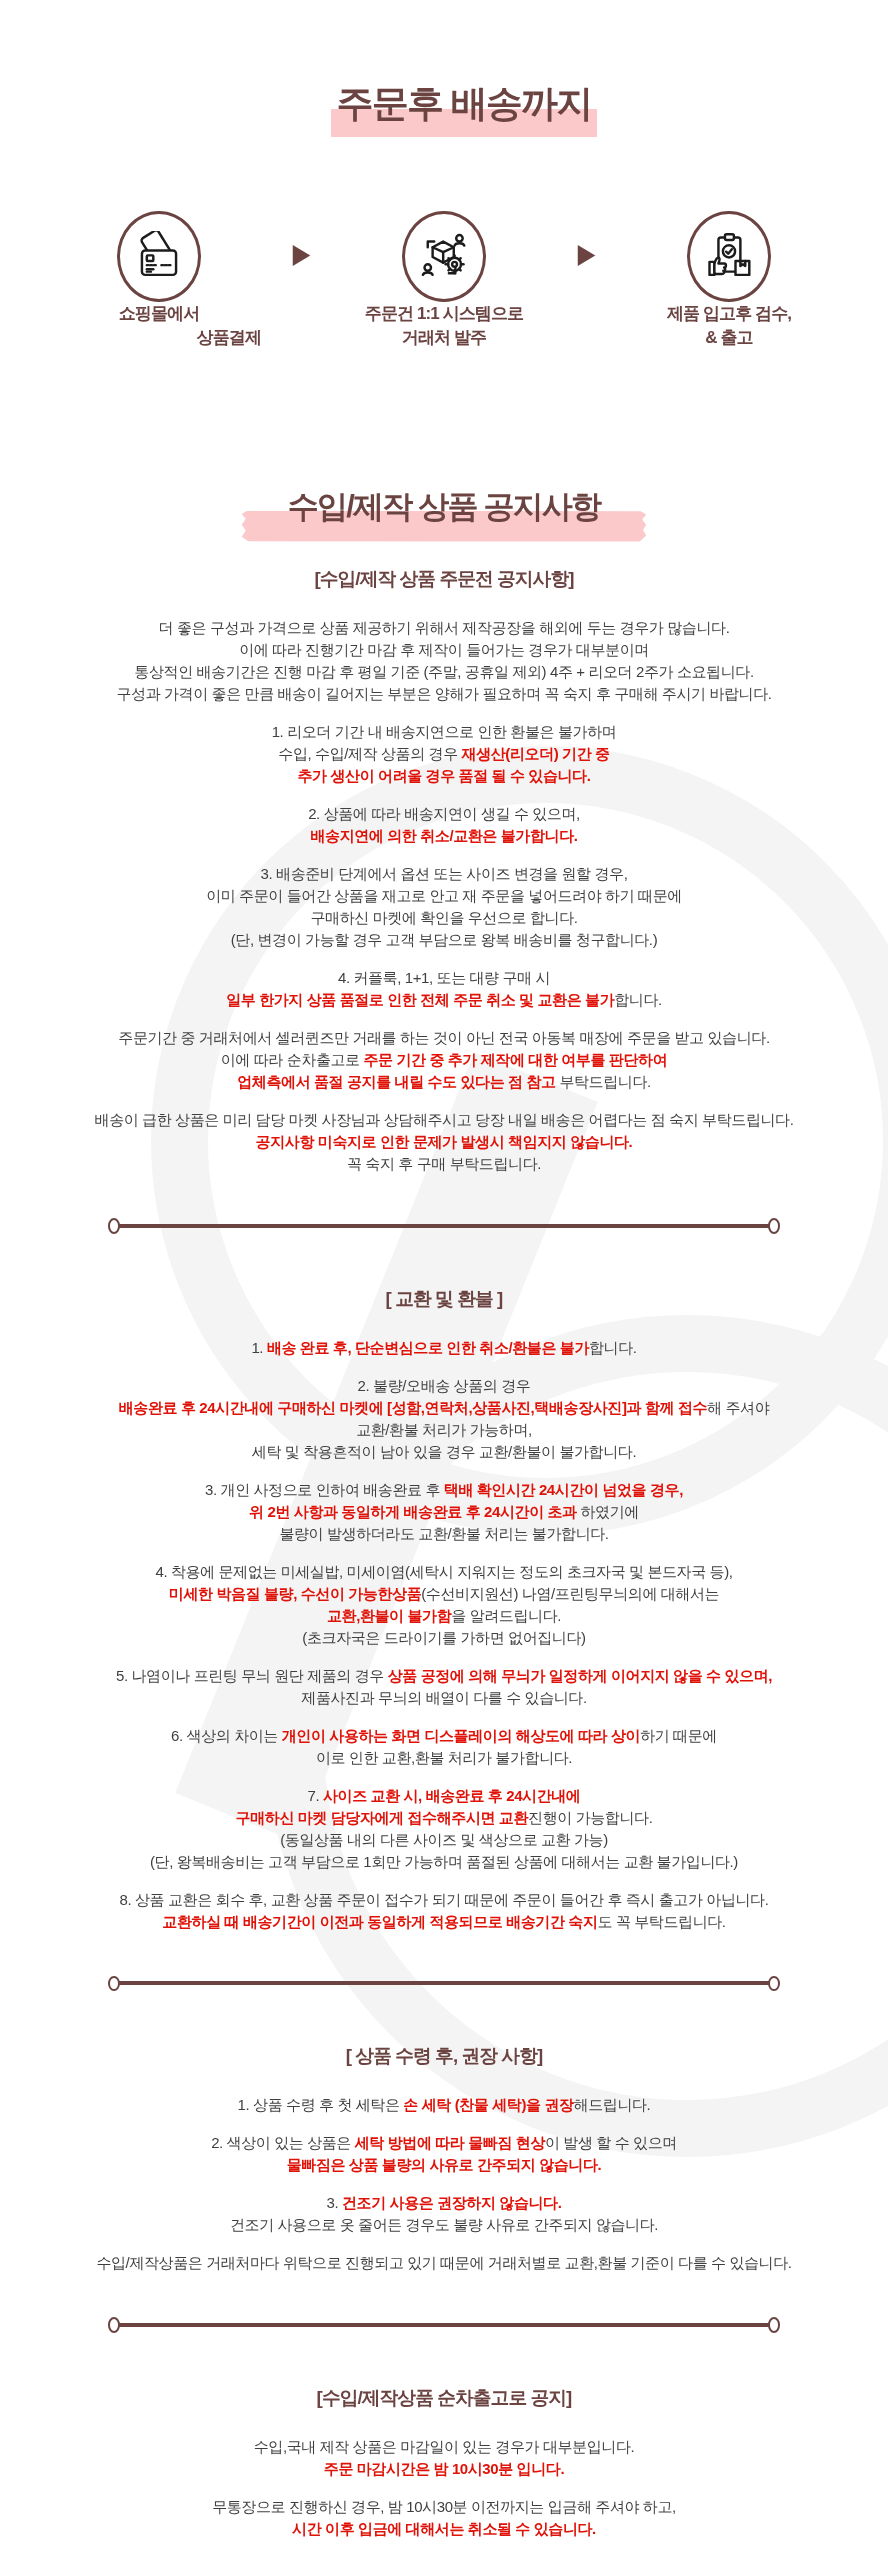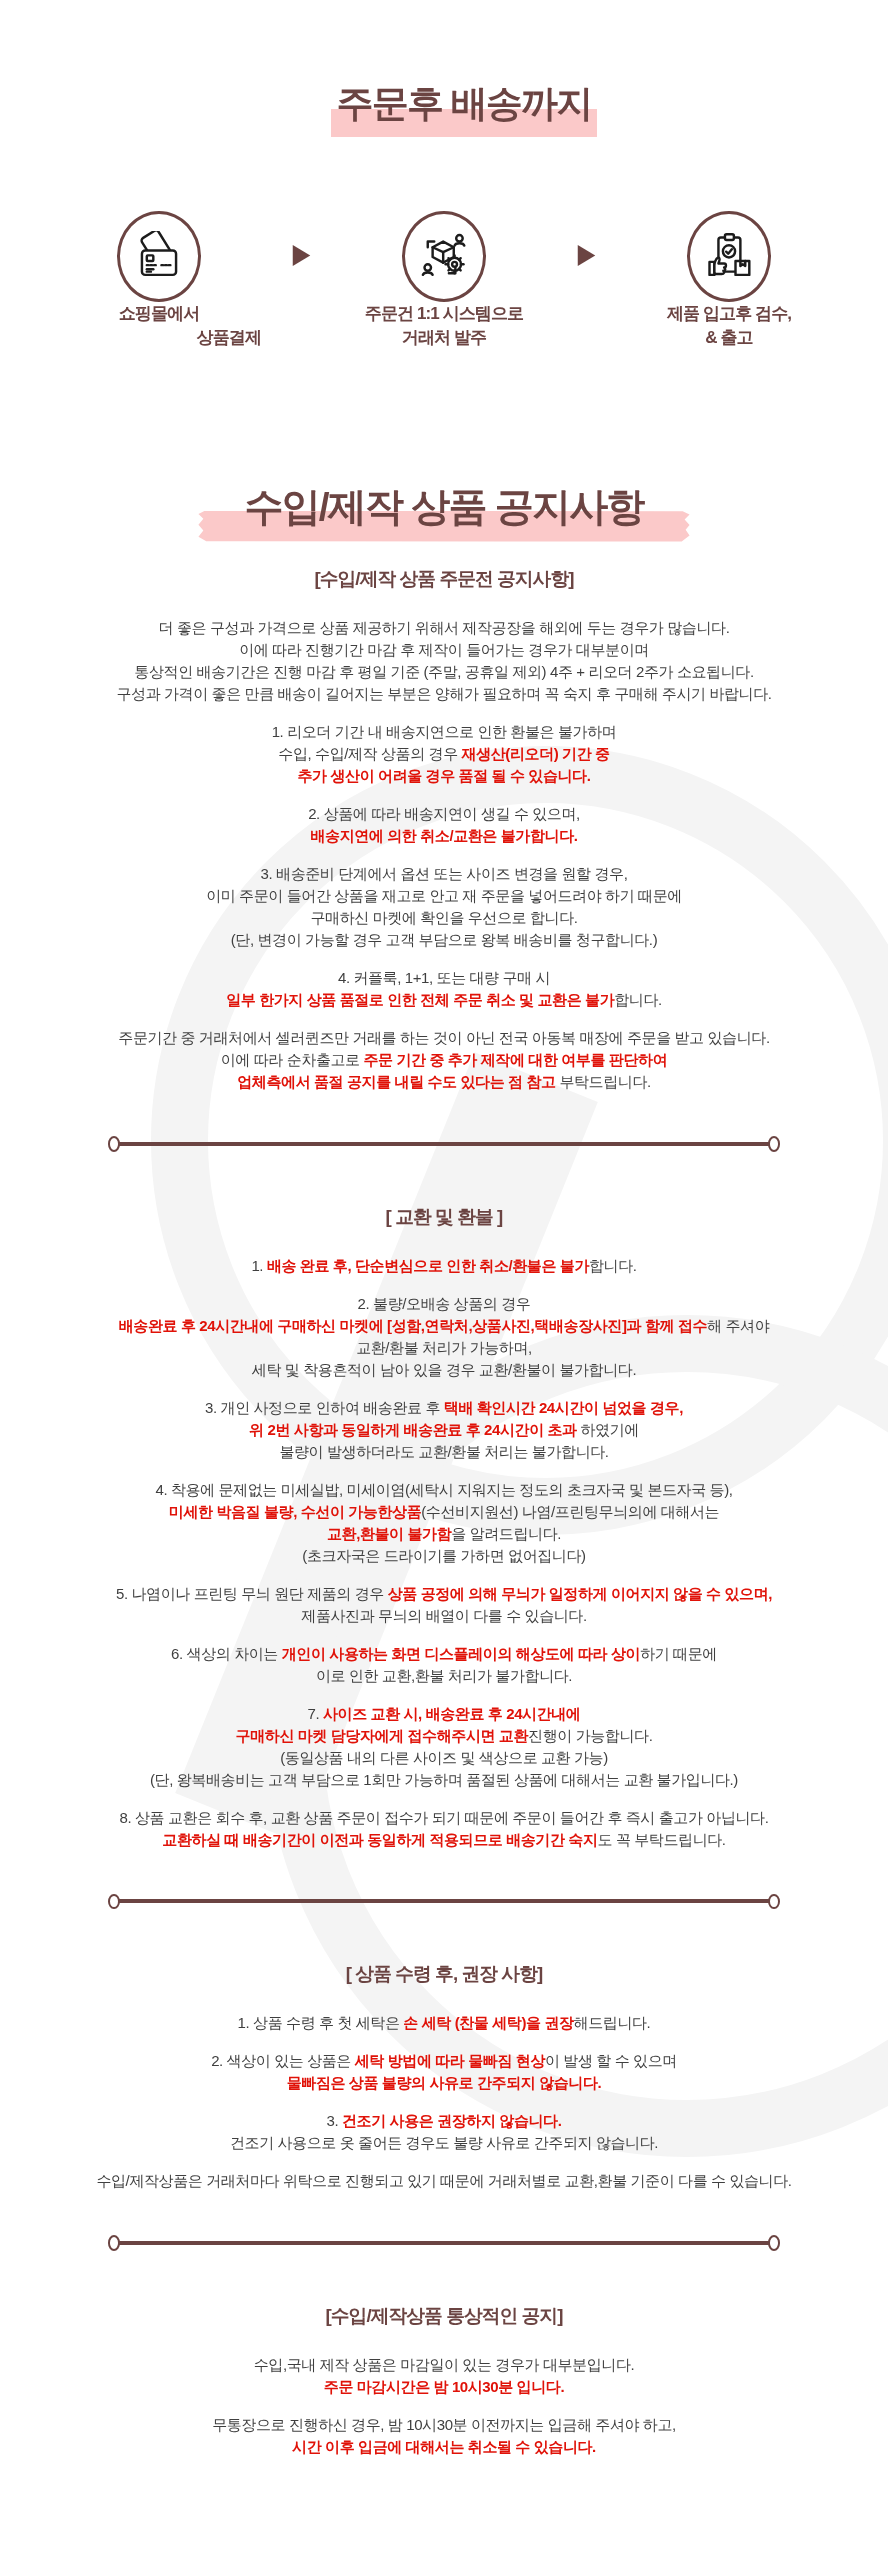--- a/index.html
+++ b/index.html
@@ -29,21 +29,21 @@
   .wm-bar.b1{left:320px;top:1048px;}
   .content{position:relative;z-index:1;}
 
   
   .t1wrap{padding-top:82px;text-align:center;}
   .bigtitle{position:relative;display:inline-block;font-weight:800;color:var(--brown);letter-spacing:-1.8px;}
   .t1wrap .bigtitle{font-size:37px;line-height:44px;margin-left:40px;}
   .bigtitle .txt{position:relative;z-index:1;}
   .hl{position:absolute;left:-5.3px;right:-5.3px;top:62%;height:62%;background:var(--pink);z-index:0;}
   .t2wrap{margin-top:133px;text-align:center;}
-  .t2wrap .bigtitle{font-size:39px;line-height:48px;padding:0 9px;text-align:center;}
+  .t2wrap .bigtitle{font-size:31px;line-height:48px;padding:0 9px;text-align:center;}
   .tape{position:absolute;left:-37px;right:-37px;top:58%;height:64%;background:var(--pink);z-index:0;
     clip-path:polygon(1.3% 0%,98.6% 1%,100% 12%,99% 28%,100% 46%,99.2% 62%,100% 80%,98.4% 100%,1.6% 99%,0% 84%,1% 64%,0% 45%,1% 26%,0% 10%);}
 
   
   .steps{margin-top:85px;display:flex;justify-content:center;align-items:flex-start;gap:30px;}
   .step{width:204px;text-align:center;}
   .circle{width:78px;height:85px;margin:0 auto;border:3.6px solid var(--brown);border-radius:50%;
     display:flex;align-items:center;justify-content:center;background:#fff;}
   .circle svg{width:52px;height:52px;}
   .step-label{font-size:17px;line-height:24px;font-weight:700;color:var(--brown);letter-spacing:-0.9px;}
@@ -192,20 +192,25 @@
         </p>
         <p class="para">
           <span class="line"><span>4. 커플룩, 1+1, 또는 대량 구매 시</span></span>
           <span class="line"><span class="r">일부 한가지 상품 품절로 인한 전체 주문 취소 및 교환은 불가</span><span>합니다.</span></span>
         </p>
         <p class="para">
           <span class="line"><span>주문기간 중 거래처에서 셀러퀸즈만 거래를 하는 것이 아닌 전국 아동복 매장에 주문을 받고 있습니다.</span></span>
           <span class="line"><span>이에 따라 순차출고로 </span><span class="r">주문 기간 중 추가 제작에 대한 여부를 판단하여</span></span>
           <span class="line"><span class="r">업체측에서 품절 공지를 내릴 수도 있다는 점 참고</span><span> 부탁드립니다.</span></span>
         </p>
+        <p class="para">
+          <span class="line"><span>배송이 급한 상품은 미리 담당 마켓 사장님과 상담해주시고 당장 내일 배송은 어렵다는 점 숙지 부탁드립니다.</span></span>
+          <span class="line"><span class="r">공지사항 미숙지로 인한 문제가 발생시 책임지지 않습니다.</span></span>
+          <span class="line"><span>꼭 숙지 후 구매 부탁드립니다.</span></span>
+        </p>
         <div class="divider">
           <div class="ring"></div>
           <div class="bar"></div>
           <div class="ring"></div>
         </div>
         <h3 class="shead">[ 교환 및 환불 ]</h3>
         <p class="para">
           <span class="line"><span>1. </span><span class="r">배송 완료 후, 단순변심으로 인한 취소/환불은 불가</span><span>합니다.</span></span>
         </p>
         <p class="para">
@@ -261,21 +266,21 @@
           <span class="line"><span>건조기 사용으로 옷 줄어든 경우도 불량 사유로 간주되지 않습니다.</span></span>
         </p>
         <p class="para">
           <span class="line"><span>수입/제작상품은 거래처마다 위탁으로 진행되고 있기 때문에 거래처별로 교환,환불 기준이 다를 수 있습니다.</span></span>
         </p>
         <div class="divider">
           <div class="ring"></div>
           <div class="bar"></div>
           <div class="ring"></div>
         </div>
-        <h3 class="shead">[수입/제작상품 통상적인 공지]</h3>
+        <h3 class="shead">[수입/제작상품 순차출고로 공지]</h3>
         <p class="para">
           <span class="line"><span>수입,국내 제작 상품은 마감일이 있는 경우가 대부분입니다.</span></span>
           <span class="line"><span class="r">주문 마감시간은 밤 10시30분 입니다.</span></span>
         </p>
         <p class="para">
           <span class="line"><span>무통장으로 진행하신 경우, 밤 10시30분 이전까지는 입금해 주셔야 하고,</span></span>
           <span class="line"><span class="r">시간 이후 입금에 대해서는 취소될 수 있습니다.</span></span>
         </p>
       </main>
 

